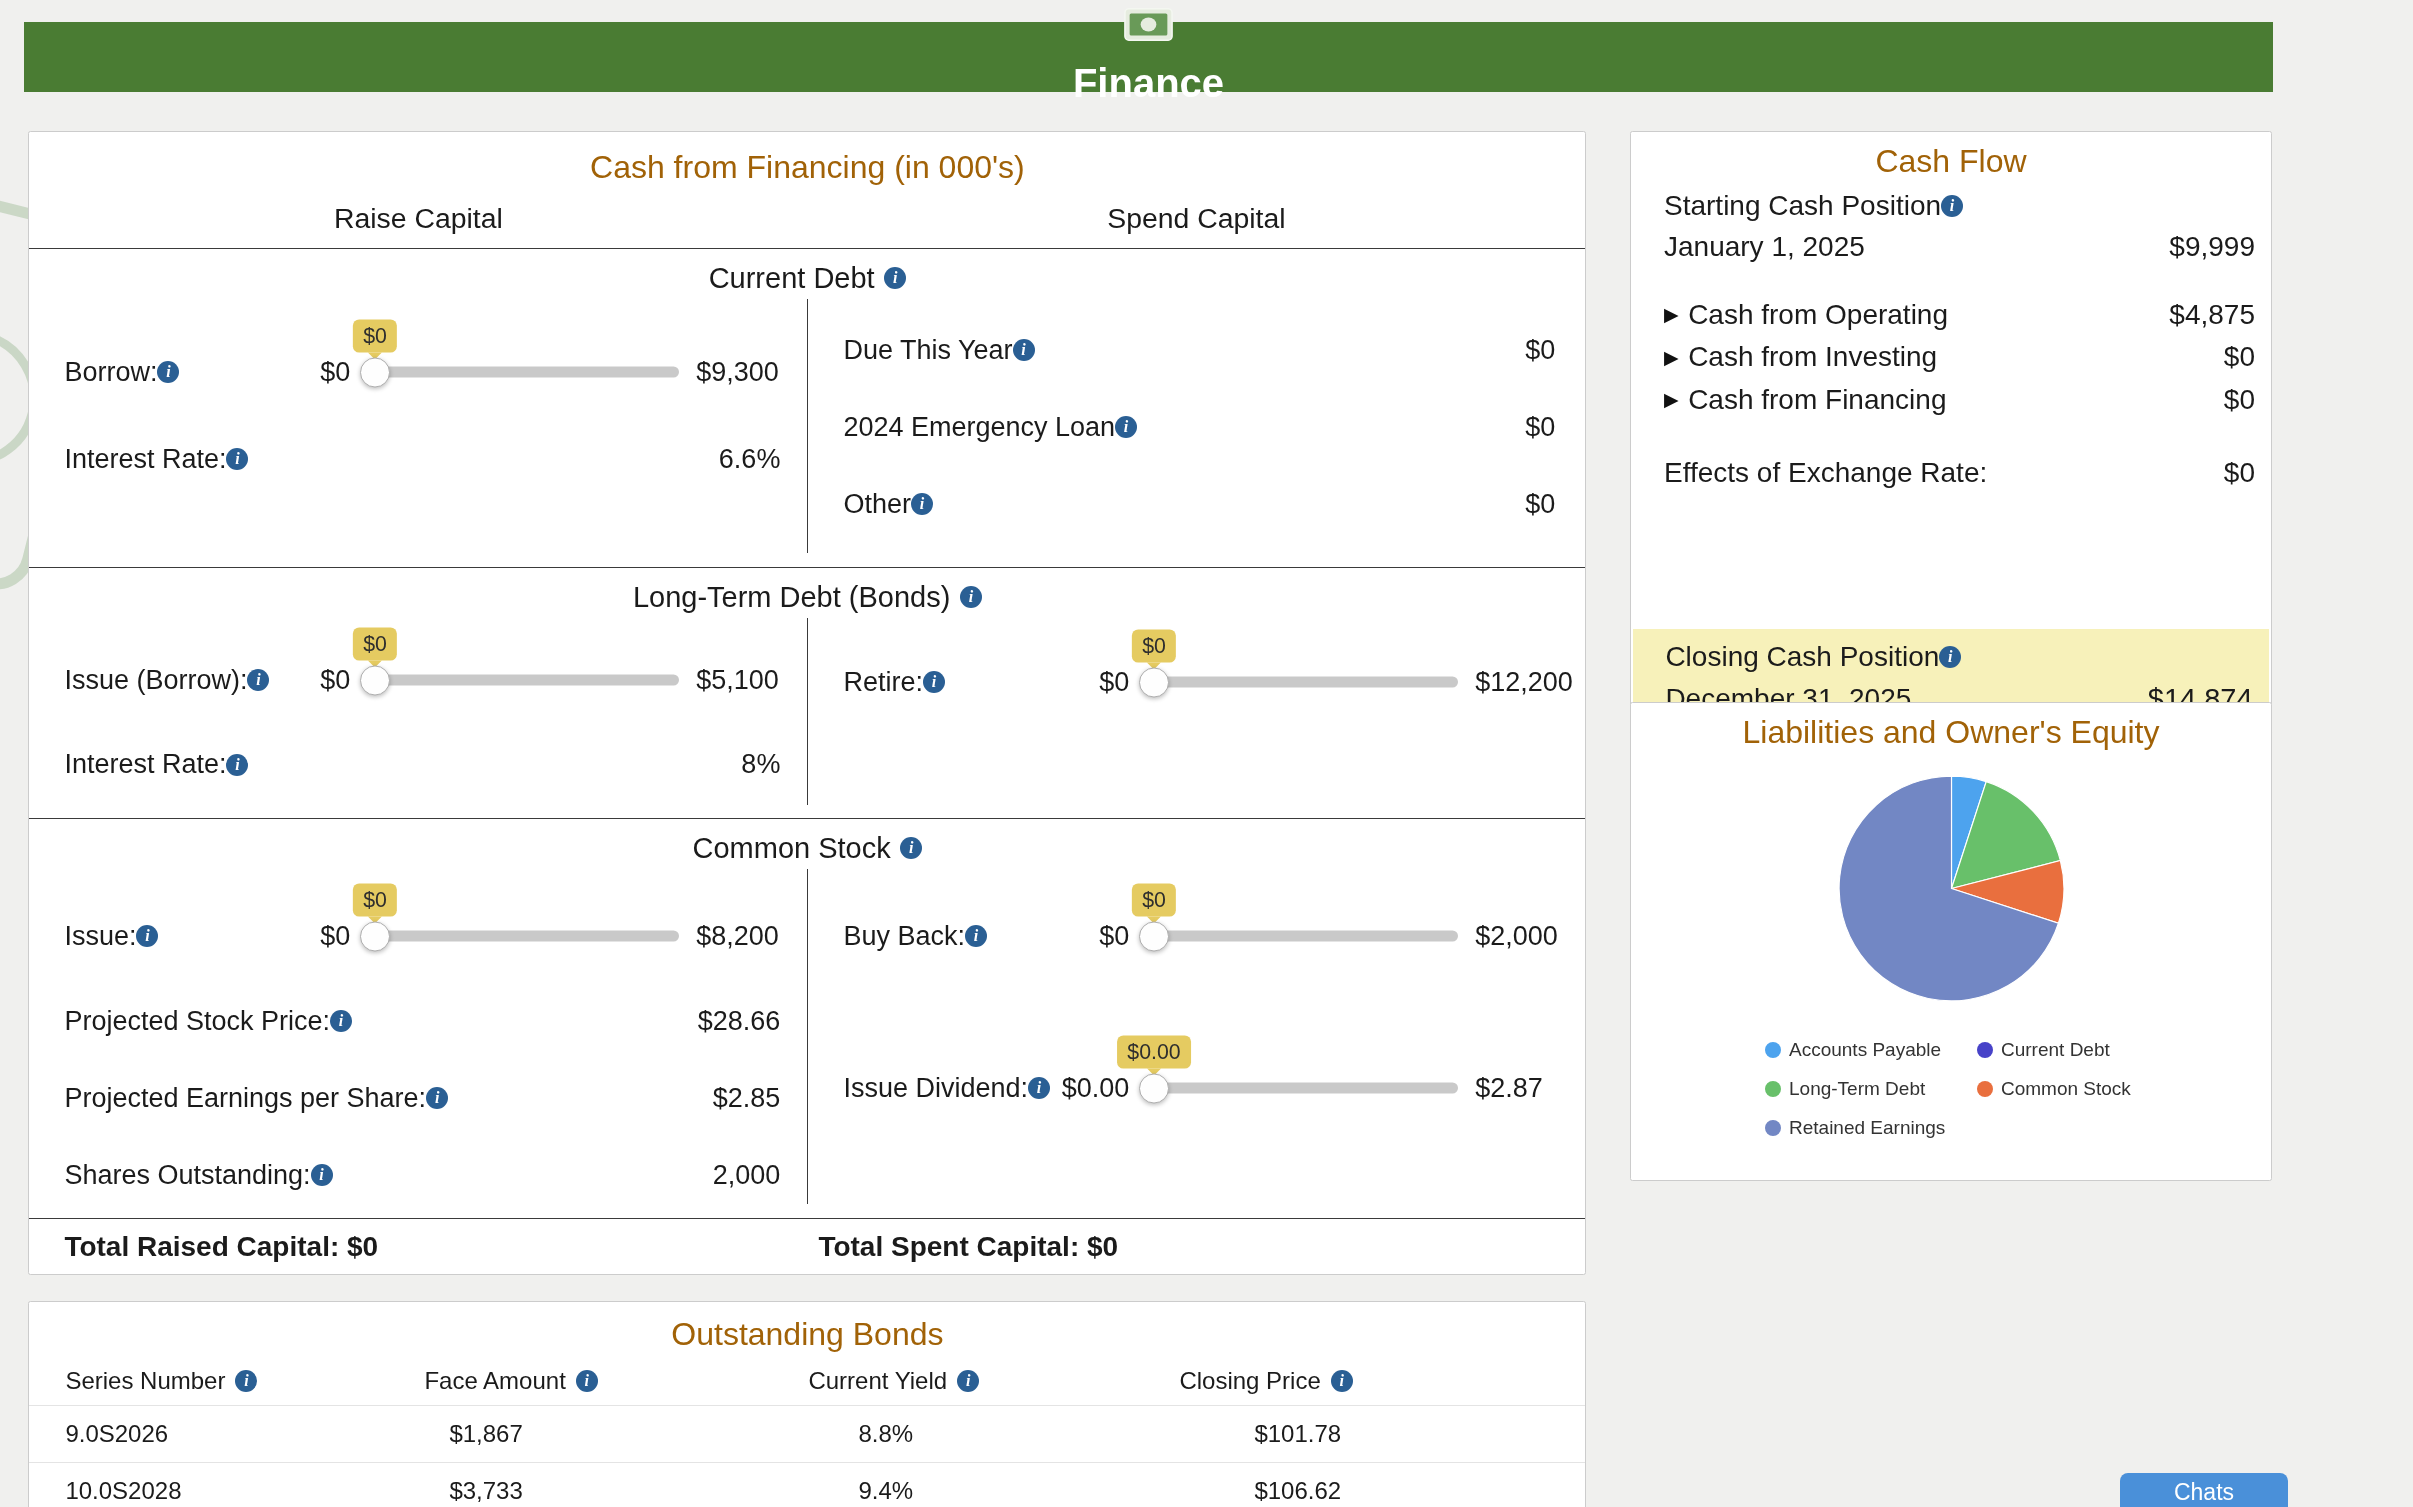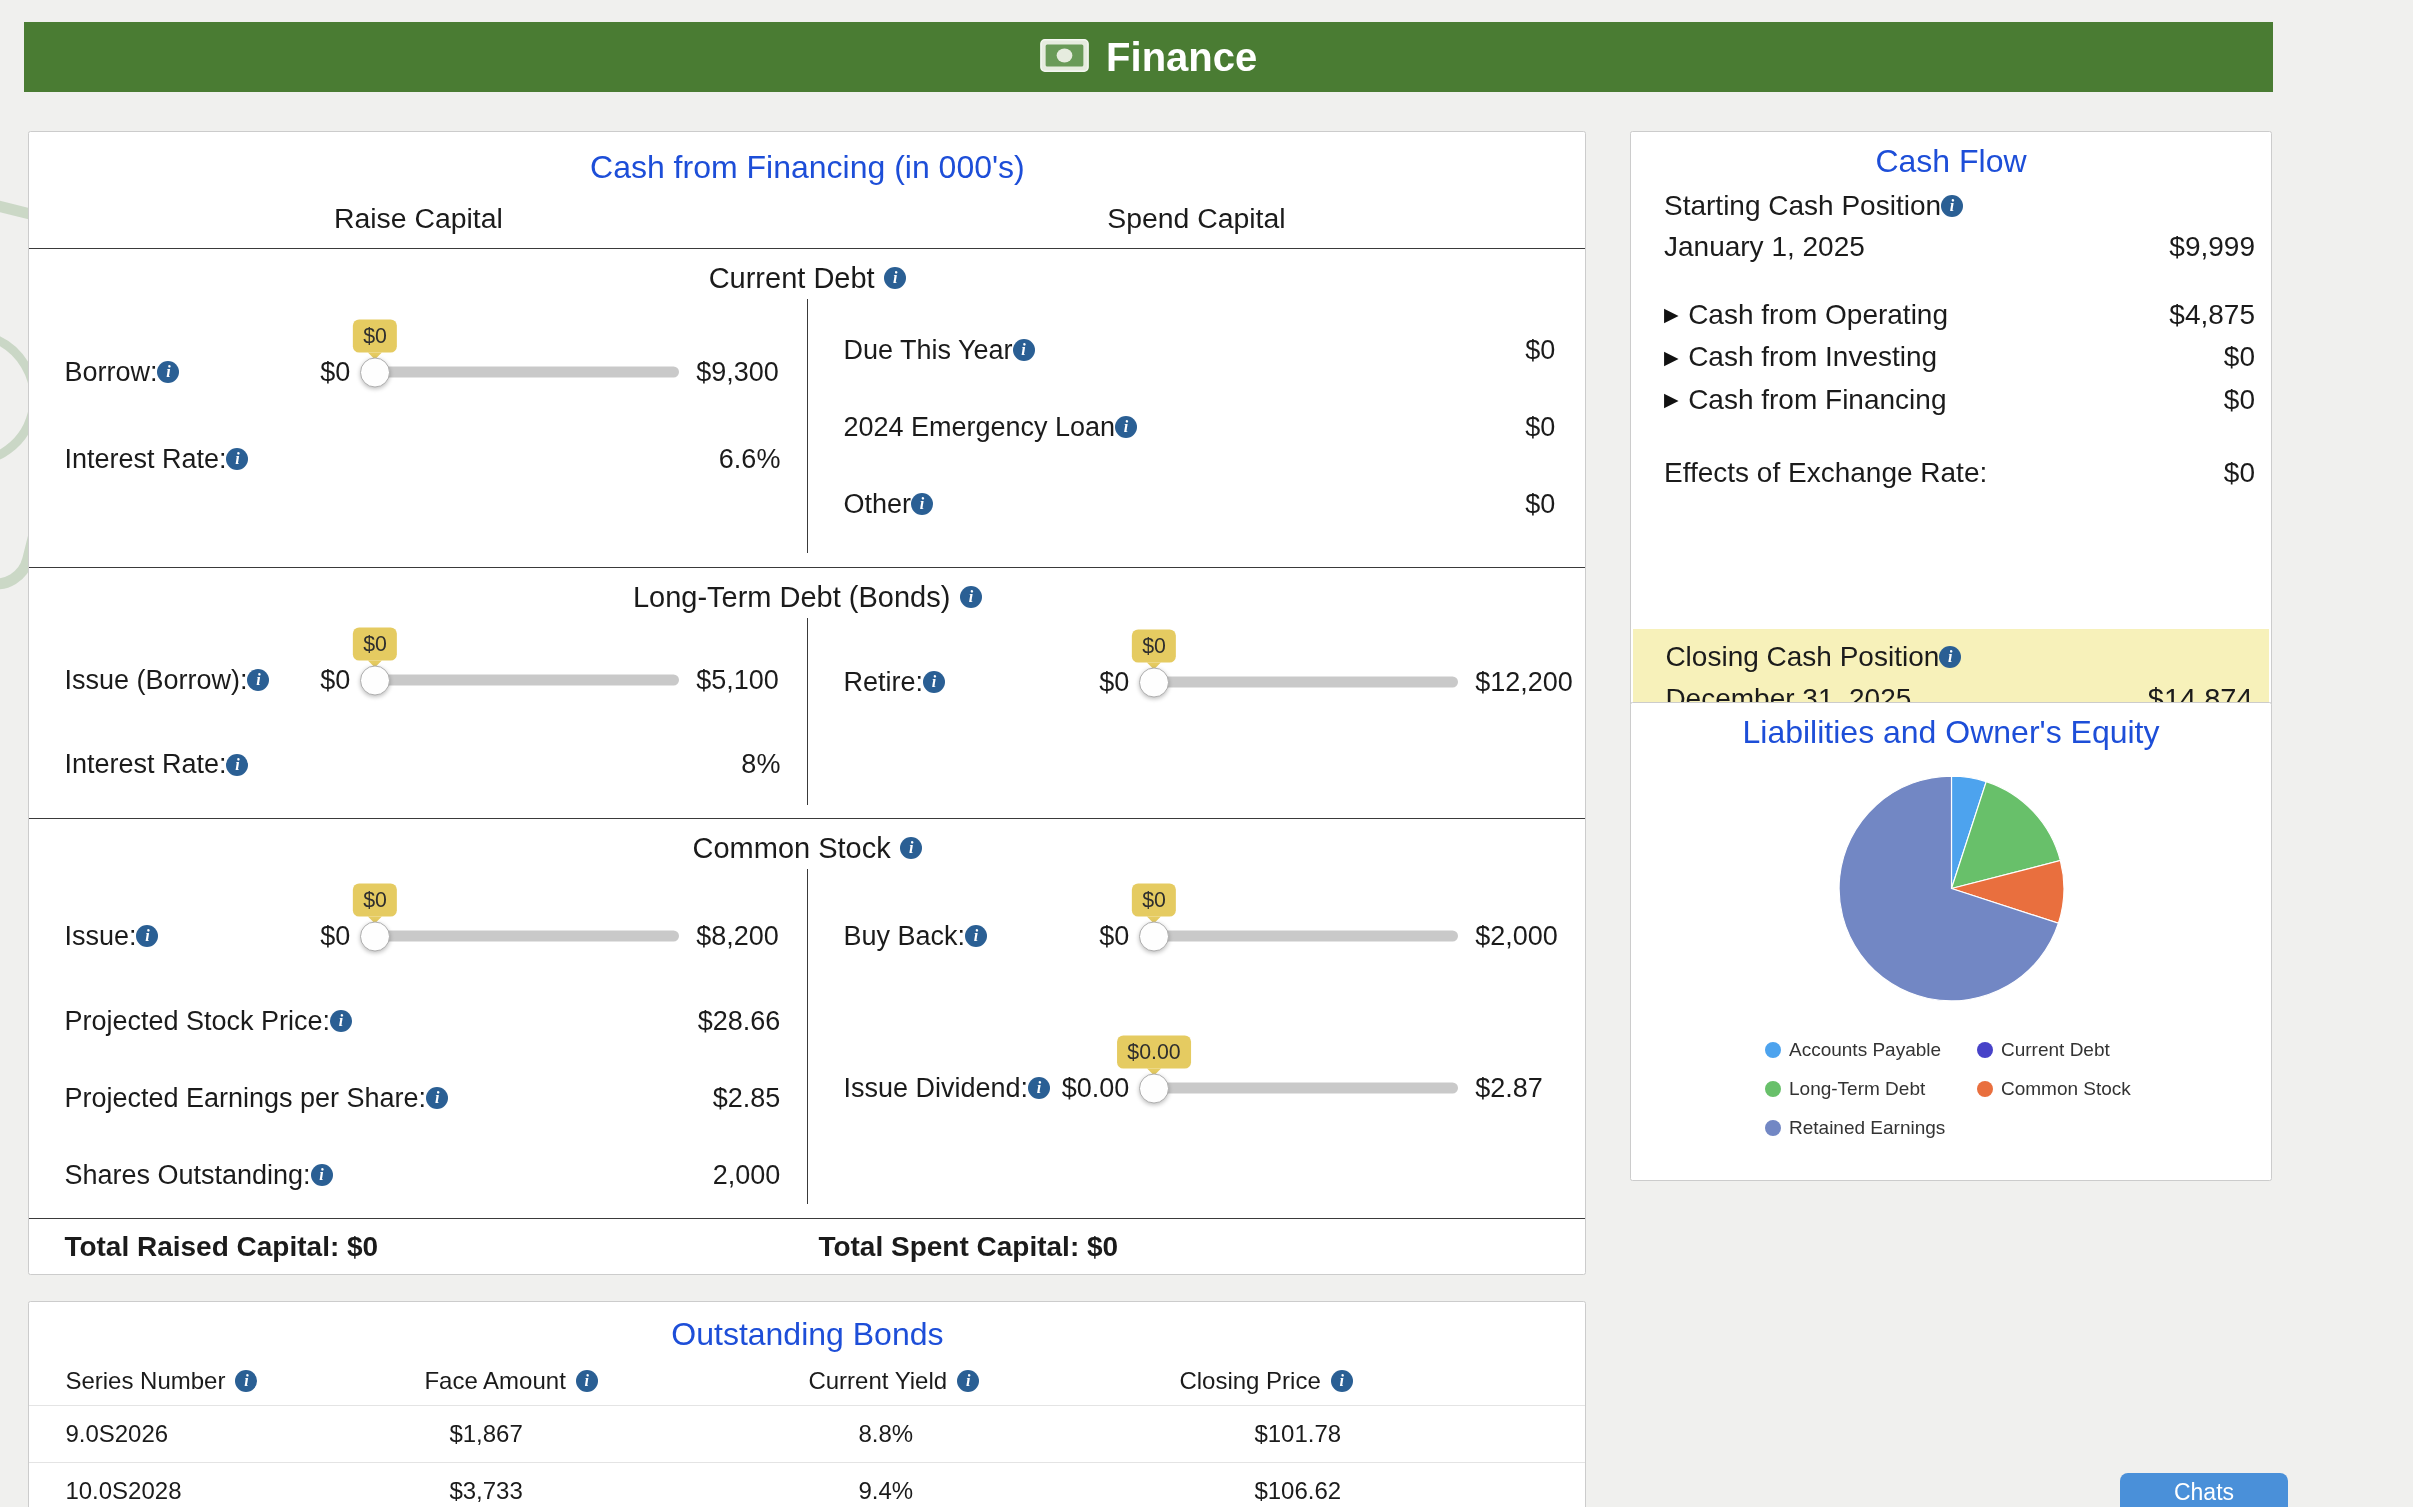--- a/index.html
+++ b/index.html
@@ -8,25 +8,25 @@
           font-family:"Liberation Sans","DejaVu Sans",sans-serif;color:#1b1b1b;}
 
   
   #watermark{position:absolute;left:-142px;top:198px;width:215px;height:379px;
              border:11px solid #7da573;border-radius:38px;transform:rotate(14deg);opacity:.32;}
   #watermark::after{content:"";position:absolute;left:35px;top:119px;width:119px;height:119px;
              border:9.5px solid #7da573;border-radius:50%;}
 
   
   #app-header{position:absolute;left:24px;top:22px;width:2249px;height:70px;background:#4a7c33;
-              display:flex;align-items:center;justify-content:center;gap:17.4px;}
+              display:flex;align-items:center;justify-content:center;gap:17.4px;flex-direction:column;}
   #app-header .title{color:#fff;font-size:40px;font-weight:bold;}
 
   .panel{position:absolute;background:#fff;border:1.6px solid #cccccc;border-radius:2.4px;}
-  .green-title{color:#1d4ed8;text-align:center;font-size:32px;}
+  .green-title{color:#a16207;text-align:center;font-size:32px;}
 
   
   .info{display:inline-flex;align-items:center;justify-content:center;width:22px;height:22px;
         border-radius:50%;background:#2a5f94;color:#fff;font-size:16px;font-weight:bold;
         font-family:"Liberation Serif",serif;font-style:italic;flex:0 0 auto;line-height:1;}
 
   
   #financing{left:28.4px;top:131px;width:1558px;height:1144px;overflow:hidden;}
   #financing .panel-title{padding:17.4px 0 8px;}
   .colheads{display:flex;border-bottom:1.6px solid #3a3a3a;}

